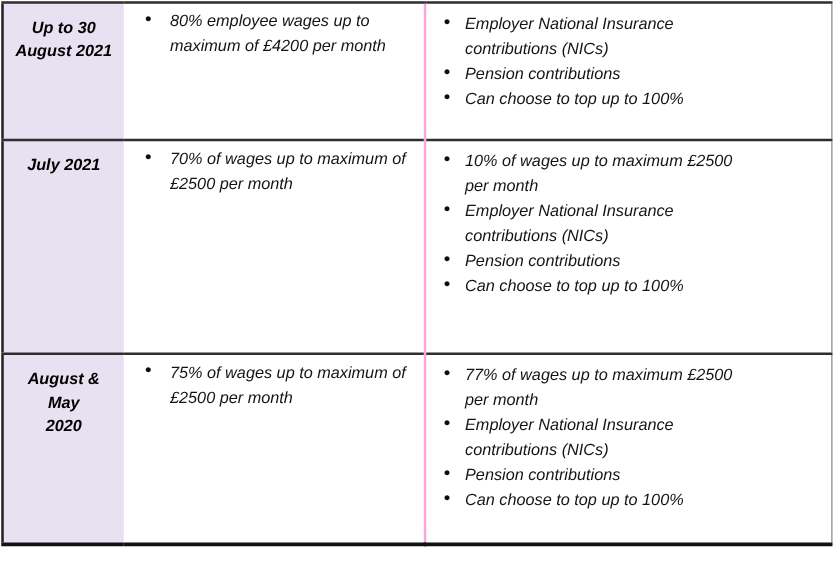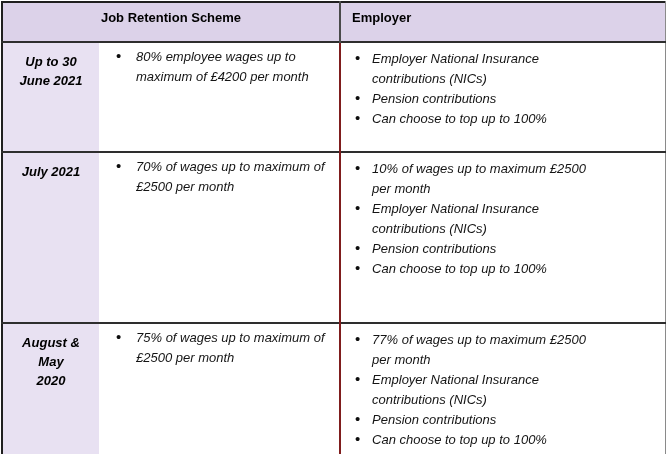--- a/index.html
+++ b/index.html
@@ -57,21 +57,21 @@
     font-weight: bold;
     color: #000000;
     text-align: center;
     padding: 9px 4px 0 4px;
     line-height: 19px;
   }
   td.scheme-cell {
     padding: 4px 4px 0 14px;
   }
   td.employer-cell {
-    border-left: 2px solid #7f1d1d;
+    border-left: 2px solid #f9a8d4;
     padding: 6px 4px 0 12px;
   }
 
   ul.bullets {
     list-style: none;
     margin: 0;
     padding: 0;
     font-size: 13px;
     line-height: 20px;
     color: #141414;
@@ -97,29 +97,25 @@
 
 <div class="page">
   <table class="retention">
     <colgroup>
       <col class="c-period">
       <col class="c-scheme">
       <col class="c-employer">
     </colgroup>
 
     <tbody>
-        <tr class="header-row">
-      <th colspan="2" class="scheme-header">Job Retention Scheme</th>
-      <th class="employer-header">Employer</th>
-    </tr>
 
     <tr class="body-row row-1">
       <td class="period-cell">
         <div class="ln">Up to 30</div>
-        <div class="ln">June 2021</div>
+        <div class="ln">August 2021</div>
       </td>
       <td class="scheme-cell">
         <ul class="bullets">
           <li>
             <div class="ln">80% employee wages up to</div>
             <div class="ln">maximum of £4200 per month</div>
           </li>
         </ul>
       </td>
       <td class="employer-cell">

